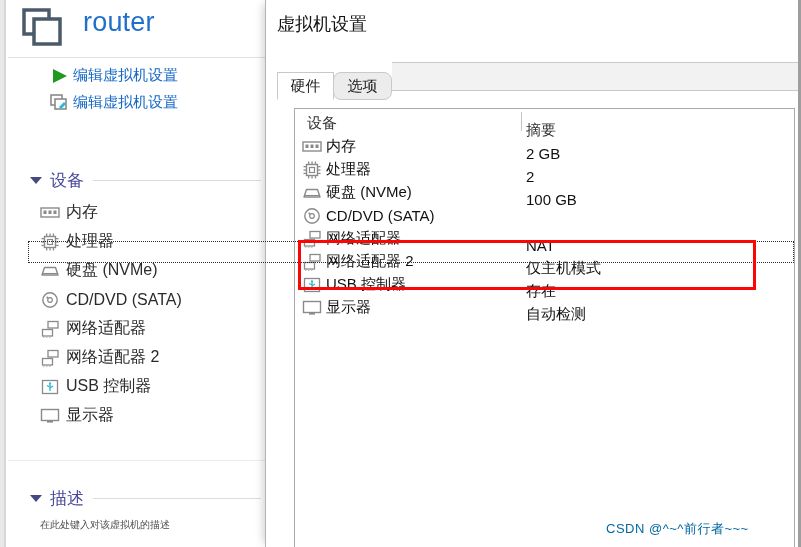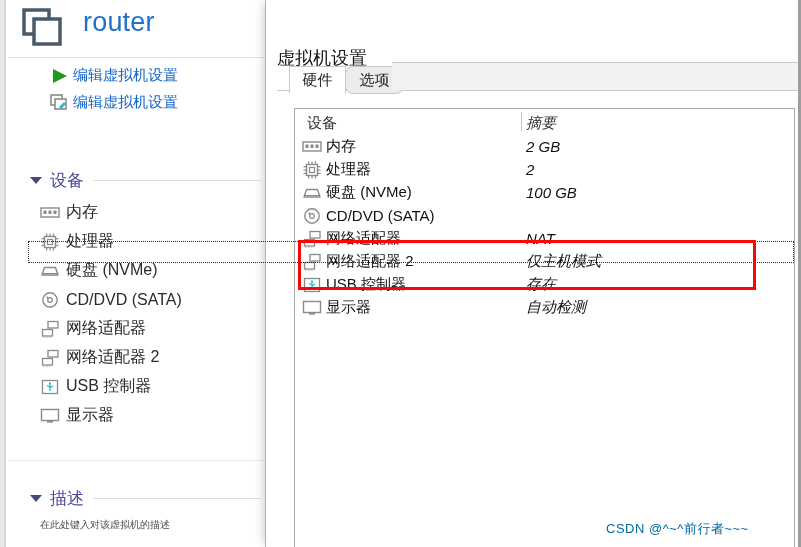--- a/index.html
+++ b/index.html
@@ -88,39 +88,38 @@
 
   
   #dialog{
     position:absolute;left:265px;top:0;width:536px;height:547px;
     background:#ffffff;
     border-left:1px solid #b4b4b4;
     box-sizing:border-box;
     box-shadow:-5px 0 9px -4px rgba(0,0,0,.22);
   }
   #dialog-titlebar{
-    position:absolute;left:0;top:0;right:0;height:47px;background:#ffffff;margin-top:34px;
+    position:absolute;left:0;top:0;right:0;height:47px;background:#ffffff;
   }
   #dialog-title{
     position:absolute;left:11px;top:12px;
     font-size:18px;color:#141414;white-space:nowrap;
     font-family:"DejaVu Sans","Liberation Sans",sans-serif;
   }
 
   
   #tabstrip{
     position:absolute;left:11px;top:62px;right:0;height:28px;
     border-bottom:1px solid #c9c9c9;
   }
   .tab{
-    position:absolute;top:4px;height:28px;box-sizing:border-box;
+    position:absolute;top:10px;height:28px;box-sizing:border-box;
     display:flex;align-items:center;justify-content:center;
     font-size:15px;color:#181818;white-space:nowrap;
     border:1px solid #c9c9c9;
-    margin-left:12px;
   }
   .tab.sel{
     left:0;width:57px;background:#ffffff;border-bottom:1px solid #ffffff;
     z-index:3;
   }
   .tab.unsel{
     left:56px;width:59px;background:#ececec;border-bottom:1px solid #c9c9c9;
     color:#222;
     border-radius:8px;
   }
@@ -141,22 +140,22 @@
   }
   .trow .col-dev{
     position:absolute;left:6px;top:0;height:23px;width:218px;
     display:flex;align-items:center;
   }
   .trow .col-dev .ic{
     width:22px;height:23px;display:flex;align-items:center;justify-content:center;
     margin-right:3px;flex:0 0 22px;
   }
   .trow .col-sum{
-    position:absolute;left:231px;top:0;height:23px;
-    display:flex;align-items:center;font-style:italic;
+    position:absolute;left:231px;top:7px;height:23px;
+    display:flex;align-items:center;
   }
   .trow.header{color:#333333;}
   .trow.header .col-dev{padding-left:6px;}
   #col-split{
     position:absolute;left:226px;top:3px;width:1px;height:19px;background:#c4c4c4;
   }
   #focus-rect{
     position:absolute;left:28px;top:241px;right:7px;height:22px;
     border:1px dotted #2b2b2b;box-sizing:border-box;pointer-events:none;
   }

